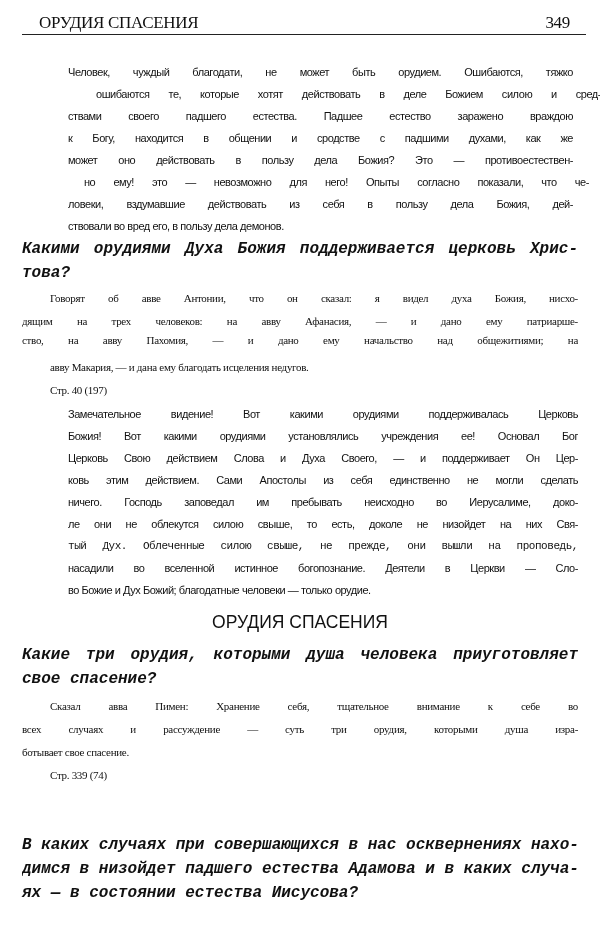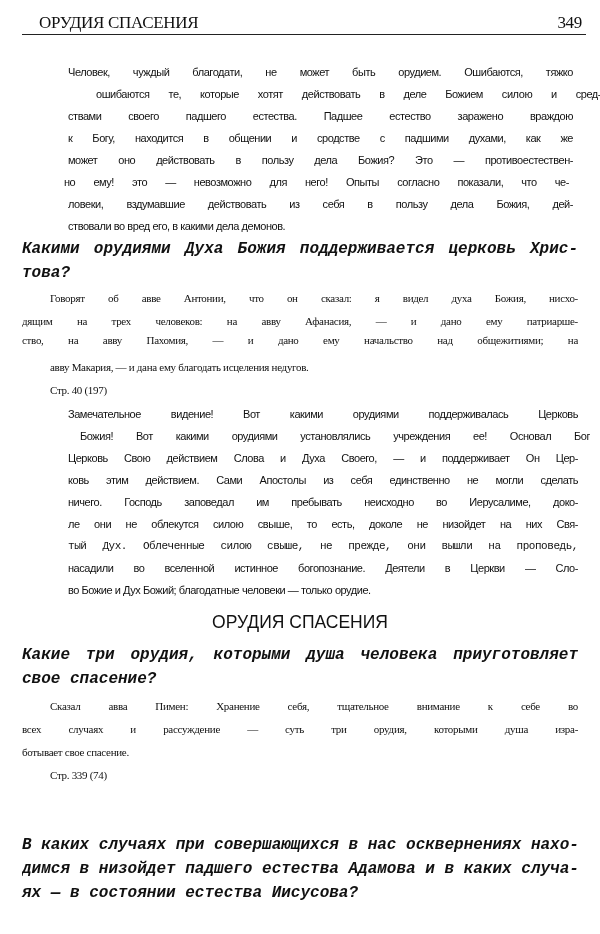--- a/index.html
+++ b/index.html
@@ -4,21 +4,21 @@
 <style>
   html, body { margin: 0; padding: 0; background: #ffffff; }
   body { width: 600px; height: 934px; overflow: hidden; position: relative; color: #111; }
   .page { position: absolute; left: 0; top: 0; width: 600px; height: 934px; }
   .running-head {
     position: absolute; left: 22px; top: 10px; width: 564px; height: 24px;
     border-bottom: 1.5px solid #222;
     font-family: "Liberation Serif", serif; font-size: 17px; letter-spacing: -0.3px;
   }
   .running-head .title { position: absolute; left: 17px; top: 3px; }
-  .running-head .folio { position: absolute; right: 4px; top: 3px; }
+  .running-head .folio { position: absolute; right: 16px; top: 3px; }
   .line { position: absolute; white-space: nowrap; }
   .sans { font-family: "Liberation Sans", sans-serif; font-size: 11px; letter-spacing: -0.45px; transform-origin: left top; }
   .serif { font-family: "Liberation Serif", serif; font-size: 11px; letter-spacing: -0.3px; }
   .q { font-family: Liberation Mono, monospace; font-style: italic; font-weight: bold; font-size: 16px; letter-spacing: 0px; }
   .head2 { font-family: "Liberation Sans", sans-serif; font-size: 17.5px; position: absolute; left: 0; width: 600px; text-align: center; }
   .just { text-align: justify; text-align-last: justify; }
 </style>
 </head>
 <body>
 
@@ -28,41 +28,41 @@
     <span class="title">ОРУДИЯ СПАСЕНИЯ</span>
     <span class="folio">349</span>
   </div>
 
   <div>
     <div class="line sans just" style="left: 68px; top: 66px; width: 505px; overflow: hidden;">Человек, чуждый благодати, не может быть орудием. Ошибаются, тяжко</div>
     <div class="line sans just" style="left: 68px; top: 88px; width: 505px; overflow: hidden; margin-left: 28px;">ошибаются те, которые хотят действовать в деле Божием силою и сред-</div>
     <div class="line sans just" style="left: 68px; top: 110px; width: 505px; overflow: hidden;">ствами своего падшего естества. Падшее естество заражено враждою</div>
     <div class="line sans just" style="left: 68px; top: 132px; width: 505px; overflow: hidden;">к Богу, находится в общении и сродстве с падшими духами, как же</div>
     <div class="line sans just" style="left: 68px; top: 154px; width: 505px; overflow: hidden;">может оно действовать в пользу дела Божия? Это — противоестествен-</div>
-    <div class="line sans just" style="left: 64px; top: 176px; width: 505px; overflow: hidden;">но ему! это — невозможно для него! Опыты согласно показали, что че-</div>
+    <div class="line sans just" style="left: 84px; top: 176px; width: 505px; overflow: hidden;">но ему! это — невозможно для него! Опыты согласно показали, что че-</div>
     <div class="line sans just" style="left: 68px; top: 198px; width: 505px; overflow: hidden;">ловеки, вздумавшие действовать из себя в пользу дела Божия, дей-</div>
-    <div class="line sans" style="left:68px; top:220px;">ствовали во вред его, в какими дела демонов.</div>
+    <div class="line sans" style="left:68px; top:220px;">ствовали во вред его, в пользу дела демонов.</div>
   </div>
 
   <div>
     <div class="line q just" style="left: 22px; top: 240px; width: 556px; overflow: hidden;">Какими орудиями Духа Божия поддерживается церковь Хрис-</div>
     <div class="line q" style="left:22px; top:264px;">това?</div>
   </div>
 
   <div>
     <div class="line serif just" style="left: 50px; top: 292px; width: 528px; overflow: hidden;">Говорят об авве Антонии, что он сказал: я видел духа Божия, нисхо-</div>
     <div class="line serif just" style="left: 22px; top: 315px; width: 556px; overflow: hidden;">дящим на трех человеков: на авву Афанасия, — и дано ему патриарше-</div>
     <div class="line serif just" style="left: 22px; top: 334px; width: 556px; overflow: hidden;">ство, на авву Пахомия, — и дано ему начальство над общежитиями; на</div>
     <div class="line serif" style="left:22px; top:361px;margin-left:28px;">авву Макария, — и дана ему благодать исцеления недугов.</div>
     <div class="line serif" style="left:50px; top:384px;">Стр. 40 (197)</div>
   </div>
 
   <div>
     <div class="line sans just" style="left: 68px; top: 408px; width: 510px; overflow: hidden;">Замечательное видение! Вот какими орудиями поддерживалась Церковь</div>
-    <div class="line sans just" style="left: 68px; top: 430px; width: 510px; overflow: hidden; margin-left: 12px;">Божия! Вот какими орудиями установлялись учреждения ее! Основал Бог</div>
+    <div class="line sans just" style="left: 68px; top: 430px; width: 510px; overflow: hidden;">Божия! Вот какими орудиями установлялись учреждения ее! Основал Бог</div>
     <div class="line sans just" style="left: 68px; top: 452px; width: 510px; overflow: hidden;">Церковь Свою действием Слова и Духа Своего, — и поддерживает Он Цер-</div>
     <div class="line sans just" style="left: 68px; top: 474px; width: 510px; overflow: hidden;">ковь этим действием. Сами Апостолы из себя единственно не могли сделать</div>
     <div class="line sans just" style="left: 68px; top: 496px; width: 510px; overflow: hidden;">ничего. Господь заповедал им пребывать неисходно во Иерусалиме, доко-</div>
     <div class="line sans just" style="left: 68px; top: 518px; width: 510px; overflow: hidden;">ле они не облекутся силою свыше, то есть, доколе не низойдет на них Свя-</div>
     <div class="line sans just" style="left: 68px; top: 540px; width: 510px; overflow: hidden; font-family: Liberation Mono, monospace;">тый Дух. Облеченные силою свыше, не прежде, они вышли на проповедь,</div>
     <div class="line sans just" style="left: 68px; top: 562px; width: 510px; overflow: hidden;">насадили во вселенной истинное богопознание. Деятели в Церкви — Сло-</div>
     <div class="line sans" style="left:68px; top:584px;">во Божие и Дух Божий; благодатные человеки — только орудие.</div>
   </div>
 
   <div class="head2" style="top:612px;">ОРУДИЯ СПАСЕНИЯ</div>

